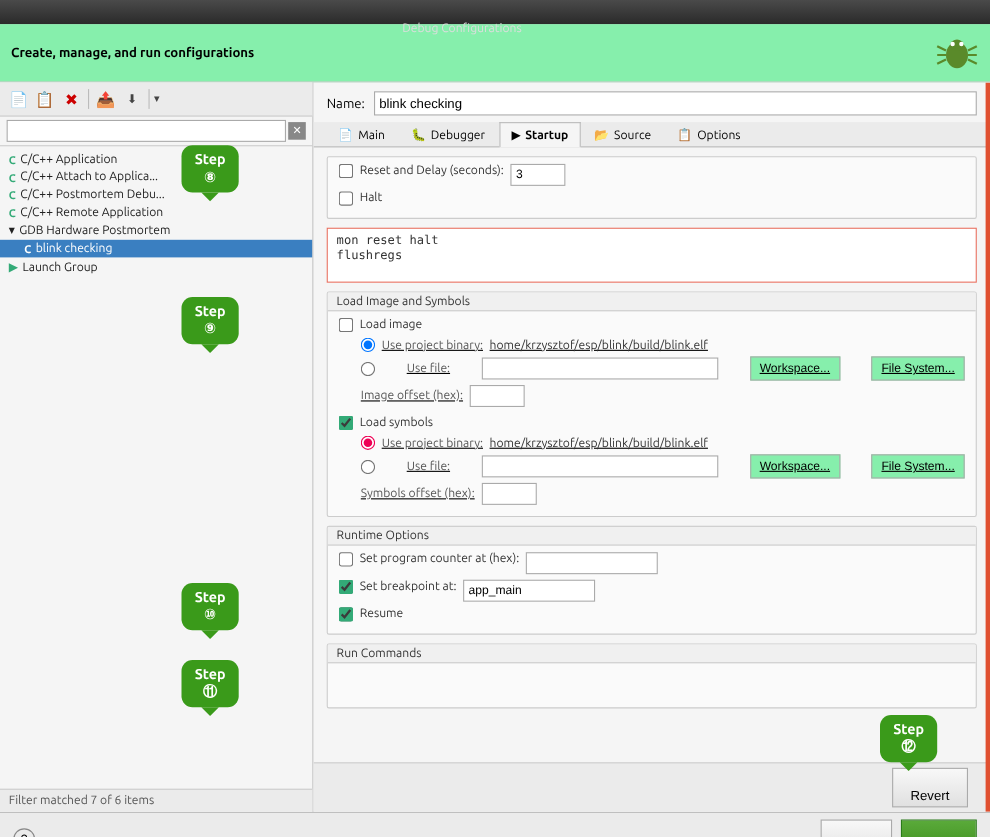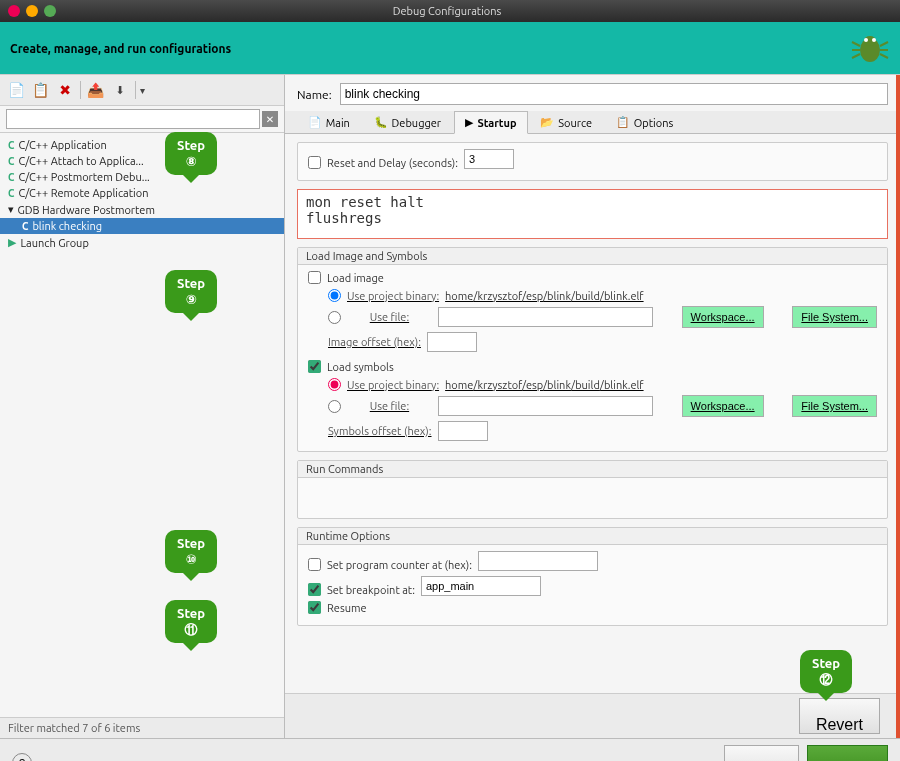--- a/index.html
+++ b/index.html
@@ -2,30 +2,30 @@
 <html><head>
   <meta charset="utf-8">
   <style>
     * { box-sizing: border-box; margin: 0; padding: 0; }
     body { font-family: Ubuntu, 'DejaVu Sans', sans-serif; font-size: 12px; background: #ccc; }
 
     .title-bar {
       background: linear-gradient(to bottom, #4a4a4a, #2a2a2a);
       color: #ddd;
       display: flex; align-items: center; gap: 6px;
-      padding: 2px 8px; height: 22px;
+      padding: 2px 8px; height: 22px; flex-direction: column;
     }
     .title-bar .dot { width: 12px; height: 12px; border-radius: 50%; display: inline-block; }
     .dot-red { background: #e05; }
     .dot-yellow { background: #fa0; }
     .dot-green { background: #5a5; }
     .title-bar-text { font-size: 11px; flex: 1; text-align: center; margin-right: 60px; }
 
     .app-header {
-      background: #14b8a6;
+      background: #86efac;
       padding: 6px 10px 6px 10px;
       border-bottom: 1px solid #ccc;
       display: flex; align-items: center; justify-content: space-between;
     }
     .app-header-title { font-size: 12px; font-weight: bold; }
     .bug-icon { width: 40px; height: 40px; }
 
     .main-area { display: flex; height: calc(761px - 22px - 36px - 40px); }
 
     
@@ -126,38 +126,38 @@
       border: 1px solid #ccc; margin: 8px 12px; border-radius: 2px;
       background: #fafafa;
     }
     .section-title {
       font-size: 11px; color: #333; padding: 2px 8px;
       background: #f0f0f0; border-bottom: 1px solid #ccc;
     }
     .section-body { padding: 6px 10px; }
 
     .form-row {
-      display: flex; align-items: flex-end;
+      display: flex; align-items: flex-start;
       margin-bottom: 5px; gap: 6px;
     }
     .form-row label { font-size: 11px; color: #333; display: flex; align-items: center; gap: 4px; }
     .form-input {
       height: 20px; font-size: 11px; border: 1px solid #aaa;
       padding: 1px 4px; background: white;
     }
     .form-input-sm { width: 50px; }
     .form-input-md { width: 120px; }
 
     .checkbox { width: 13px; height: 13px; cursor: pointer; }
     .radio-btn { width: 13px; height: 13px; cursor: pointer; }
 
     .text-area-section {
       border: 1px solid #e87060; margin: 0 12px 8px 12px;
       padding: 4px 8px; background: white; min-height: 50px;
-      font-size: 14px; color: #333; font-family: monospace;
+      font-size: 11px; color: #333; font-family: monospace;
     }
 
     .indent { padding-left: 20px; text-decoration: underline; }
 
     .binary-row {
       display: flex; align-items: center; gap: 6px; margin-bottom: 4px;
     }
     .binary-label { font-size: 11px; color: #555; }
     .binary-path { font-size: 11px; color: #333; }
 
@@ -184,21 +184,21 @@
       background: #ebebeb;
     }
     .help-btn {
       width: 20px; height: 20px; border-radius: 50%;
       background: none; border: 1px solid #888;
       font-size: 11px; cursor: pointer;
       display: flex; align-items: center; justify-content: center;
     }
     .action-btns { display: flex; gap: 8px; }
     .btn {
-      height: 26px; padding: 17px 16px; font-size: 16px;
+      height: 26px; padding: 17px 16px; font-size: 12px;
       border: 1px solid #aaa; cursor: pointer;
       background: linear-gradient(to bottom, #f8f8f8, #e0e0e0);
     }
     .btn-primary {
       background: linear-gradient(to bottom, #5aaa3a, #3a8a1a);
       color: white; border-color: #2a7a1a;
     }
 
     
     .step-bubble {
@@ -373,20 +373,24 @@
 
       <div class="config-content">
 
         <div class="section">
           <div class="section-body">
             <div class="form-row">
               <input type="checkbox" class="checkbox" style="">
               <label>Reset and Delay (seconds):</label>
               <input class="form-input form-input-sm" type="text" value="3" style="">
             </div>
+            <div class="form-row">
+              <input type="checkbox" class="checkbox" style="">
+              <label>Halt</label>
+            </div>
           </div>
         </div>
 
         <div class="text-area-section">
           <div>mon reset halt</div>
           <div>flushregs</div>
         </div>
 
         <div class="section">
           <div class="section-title">
@@ -439,45 +443,45 @@
 
             <div class="offset-row indent">
               <span class="offset-label">Symbols offset (hex):</span>
               <input class="form-input form-input-sm" type="text" value="" style="">
             </div>
           </div>
         </div>
 
         <div class="section">
           <div class="section-title">
-            <span>Run Commands</span>
-          </div>
-          <div class="section-body" style="min-height:40px;">
-          </div>
-        </div>
-
-        <div class="section">
-          <div class="section-title">
             <span>Runtime Options</span>
           </div>
           <div class="section-body">
             <div class="form-row">
               <input type="checkbox" class="checkbox" style="">
               <label>Set program counter at (hex):</label>
               <input class="form-input form-input-md" type="text" value="" style="">
             </div>
             <div class="form-row">
               <input type="checkbox" class="checkbox" checked="" style="accent-color: rgb(51, 170, 119);">
               <label>Set breakpoint at:</label>
               <input class="form-input form-input-md" type="text" value="app_main" style="">
             </div>
             <div class="form-row">
               <input type="checkbox" class="checkbox" checked="" style="accent-color: rgb(51, 170, 119);">
               <label>Resume</label>
             </div>
+          </div>
+        </div>
+
+        <div class="section">
+          <div class="section-title">
+            <span>Run Commands</span>
+          </div>
+          <div class="section-body" style="min-height:40px;">
           </div>
         </div>
 
       </div>
 
       <div style="display:flex; justify-content:flex-end; padding: 4px 20px 4px 0; background:#ebebeb; border-top:1px solid #ccc;">
         <button class="btn">Revert</button>
       </div>
     </div>
   </div>

